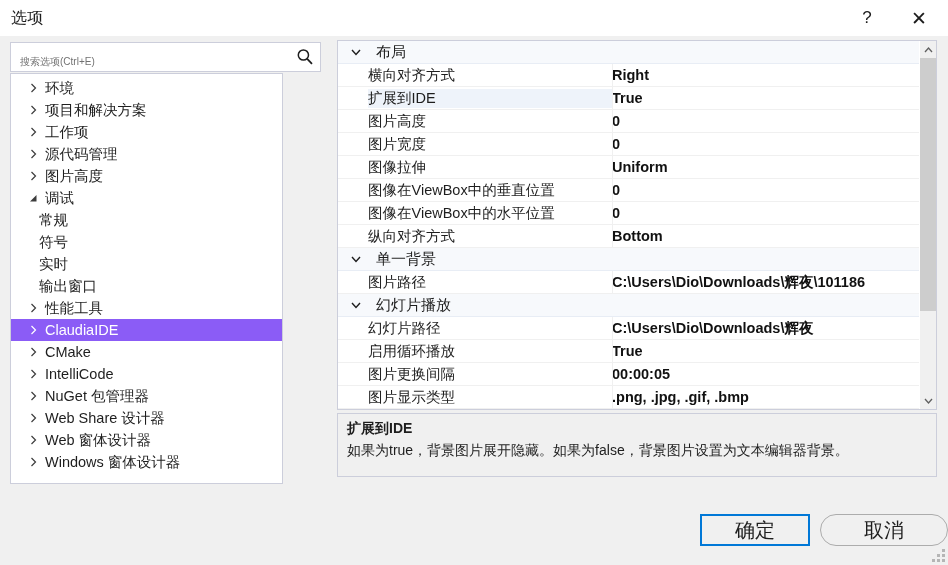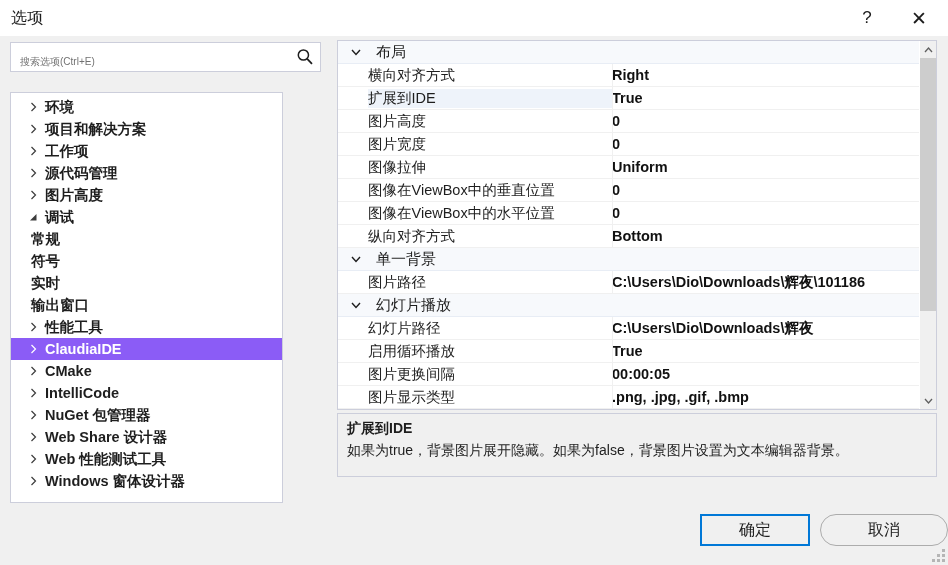--- a/index.html
+++ b/index.html
@@ -75,26 +75,25 @@
   #search-input::placeholder { color: #717171; opacity: 1; }
   #search-icon {
     position: absolute;
     right: 5px; top: 4px;
     width: 20px; height: 20px;
   }
 
   
   #tree-panel {
     position: absolute;
-    left: 10px; top: 92px;
+    left: 10px; top: 73px;
     width: 273px; height: 411px;
     background: #ffffff;
     border: 1px solid #cccedb;
     overflow: hidden;
-    font-weight: bold;
   }
   #tree-list {
     position: absolute;
     left: 0; top: 0;
     width: 293px;
     padding-top: 3px;
   }
   .tree-item {
     position: relative;
     height: 22px;
@@ -111,21 +110,21 @@
     font-size: 9px;
     color: #3c3c3c;
   }
   .tree-item .arrow svg { display: block; }
   .tree-item .tlabel {
     font-size: 14.5px;
     color: #1e1e1e;
   }
   .tree-item.lvl0 .arrow  { left: 14px; }
   .tree-item.lvl0 .tlabel { margin-left: 34px; }
-  .tree-item.lvl1 .tlabel { margin-left: 20px; }
+  .tree-item.lvl1 .tlabel { margin-left: 28px; }
   .tree-item.selected { background: #8b5cf6; }
   .tree-item.selected .tlabel { color: #ffffff; }
   .tree-item.selected .arrow  { color: #ffffff; }
 
   
   .vscroll {
     position: absolute;
     width: 17px;
     background: #f0f0f0;
     border-left: 1px solid #ffffff;
@@ -234,21 +233,21 @@
   }
 
   
   .dlg-btn {
     position: absolute;
     top: 514px;
     height: 32px;
     background: #f0f0f0;
     border: 1px solid #acacac;
     font-family: "Liberation Sans", "DejaVu Sans", sans-serif;
-    font-size: 16px;
+    font-size: 20px;
     color: #1e1e1e;
     display: flex; align-items: center; justify-content: center;
     cursor: default;
     user-select: none;
   }
   #ok-btn {
     left: 700px; width: 110px;
     border: 2px solid #0078d7;
     background: #f0f0f0;
   }
@@ -398,21 +397,21 @@
             </svg>
           </span>
           <span class="tlabel">Web Share 设计器</span>
         </div>
         <div class="tree-item lvl0">
           <span class="arrow">
             <svg width="7" height="10" viewBox="0 0 7 10">
               <polyline points="1.5,1 5.5,5 1.5,9" fill="none" stroke="currentColor" stroke-width="1.2"></polyline>
             </svg>
           </span>
-          <span class="tlabel">Web 性能测试工具</span>
+          <span class="tlabel">Web 窗体设计器</span>
         </div>
         <div class="tree-item lvl0">
           <span class="arrow">
             <svg width="7" height="10" viewBox="0 0 7 10">
               <polyline points="1.5,1 5.5,5 1.5,9" fill="none" stroke="currentColor" stroke-width="1.2"></polyline>
             </svg>
           </span>
           <span class="tlabel">Windows 窗体设计器</span>
         </div>
       </div>

